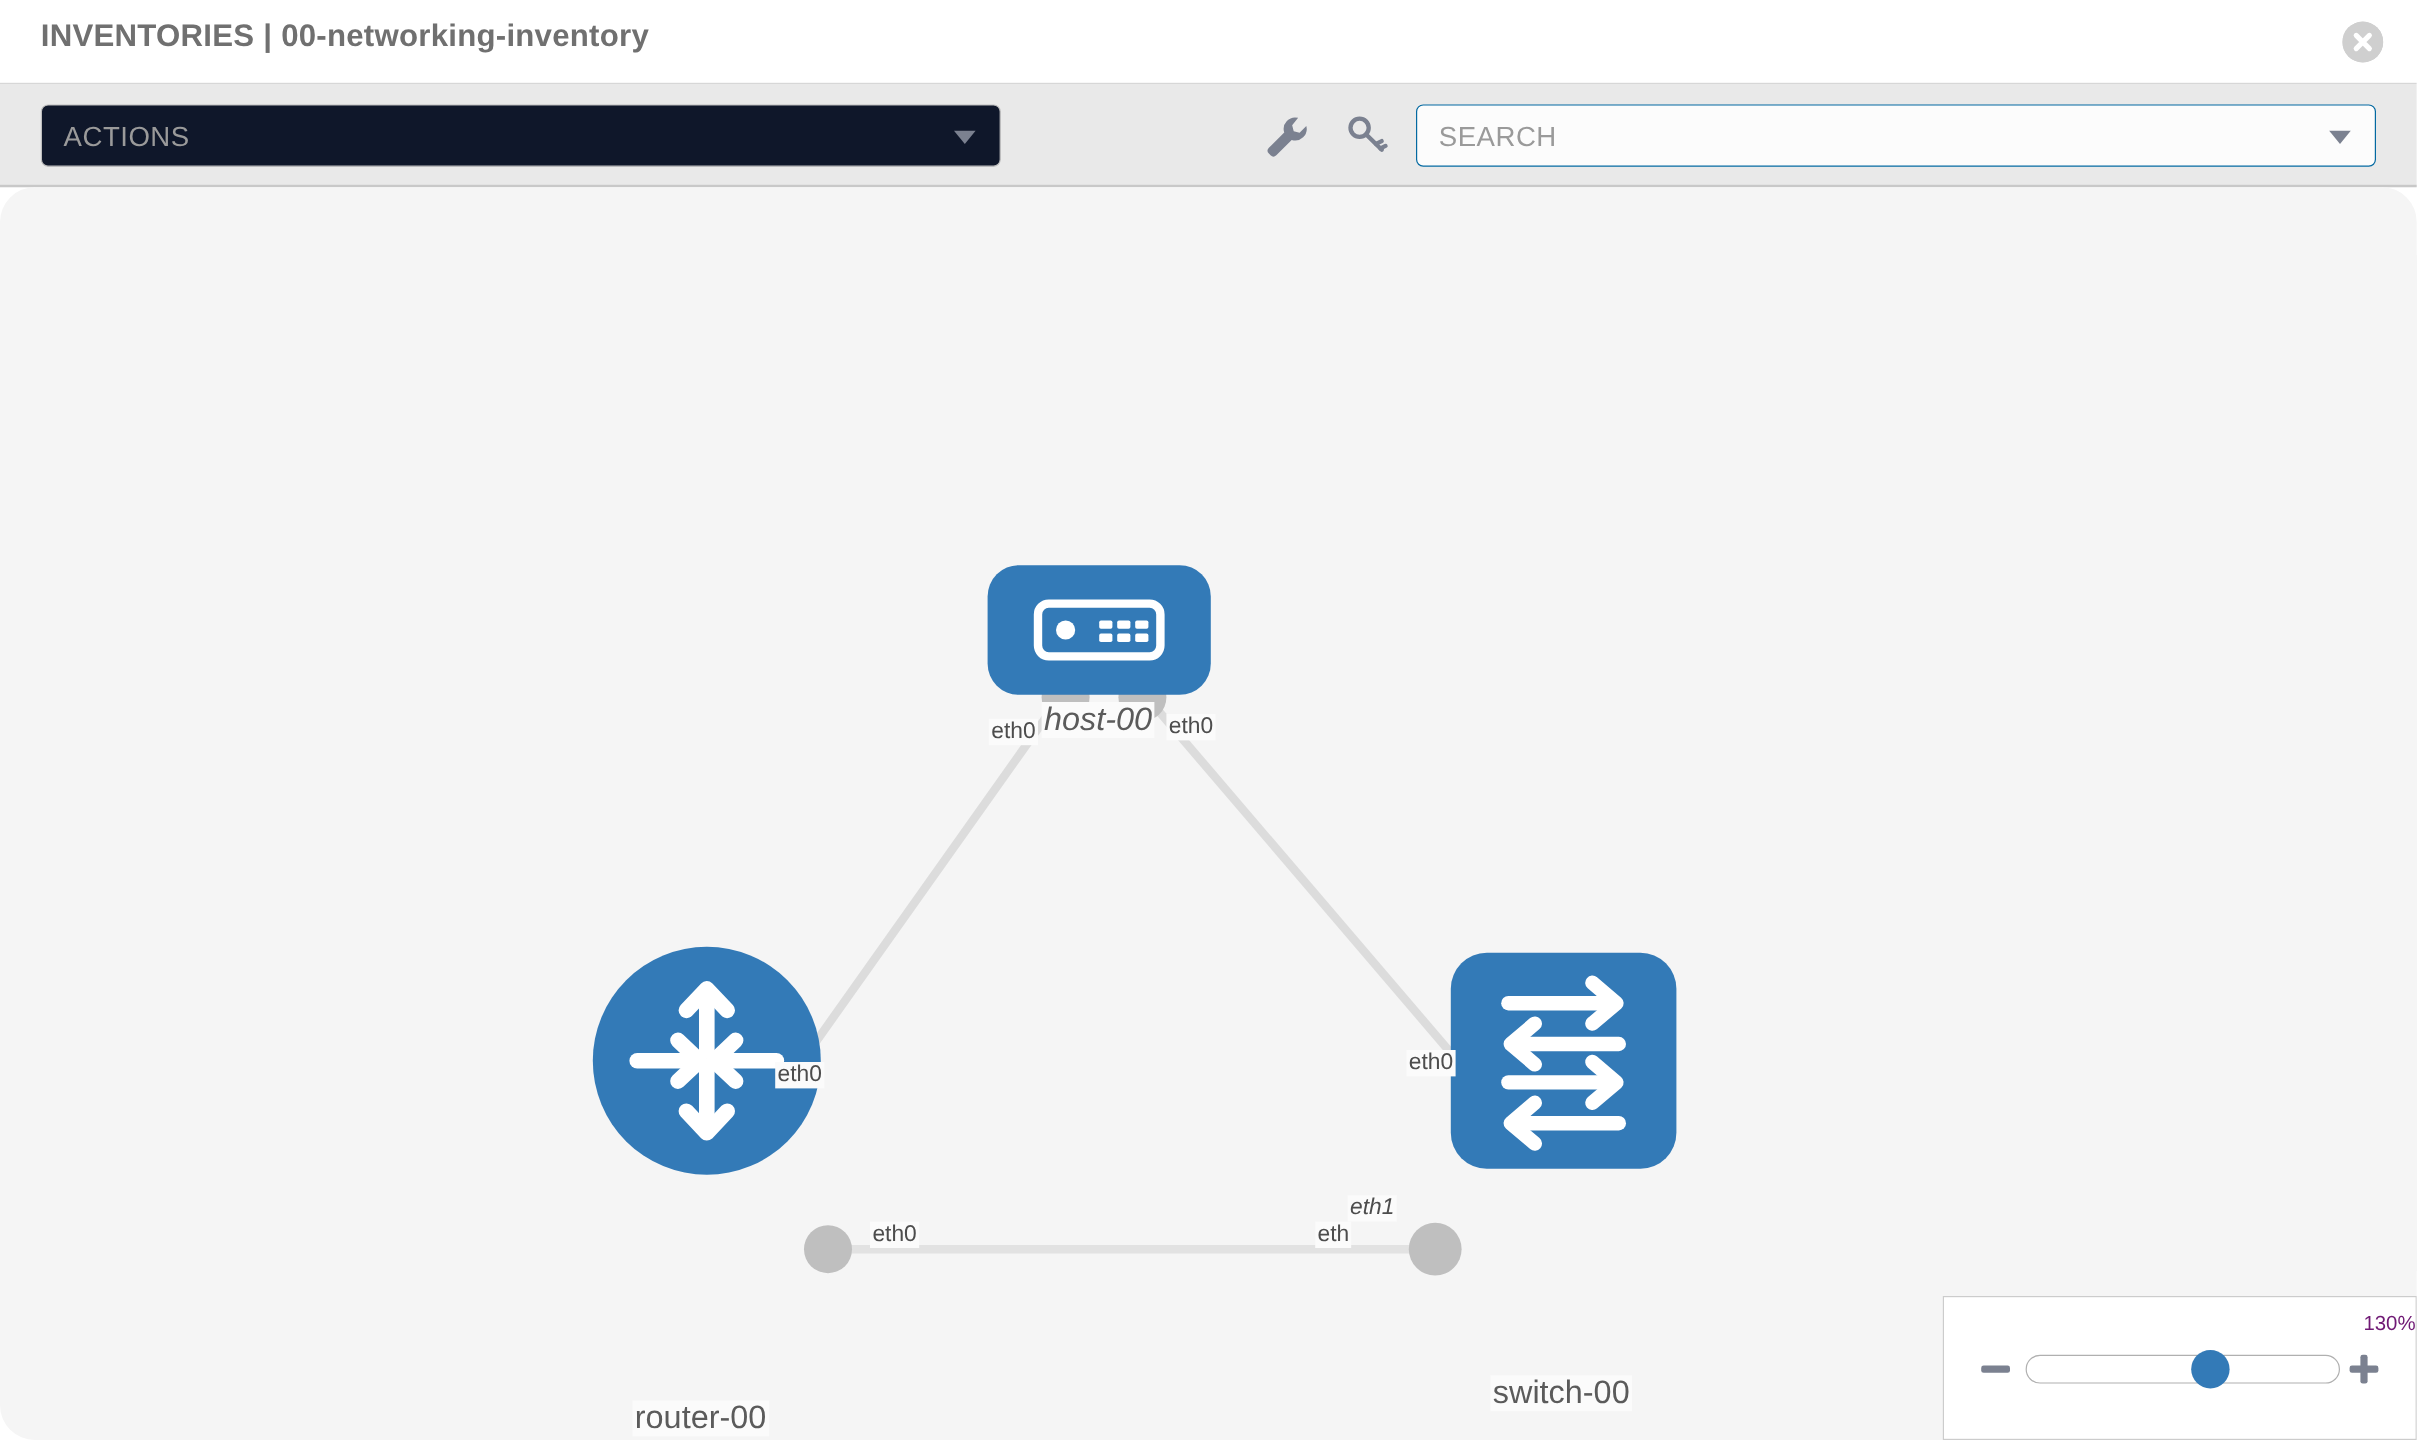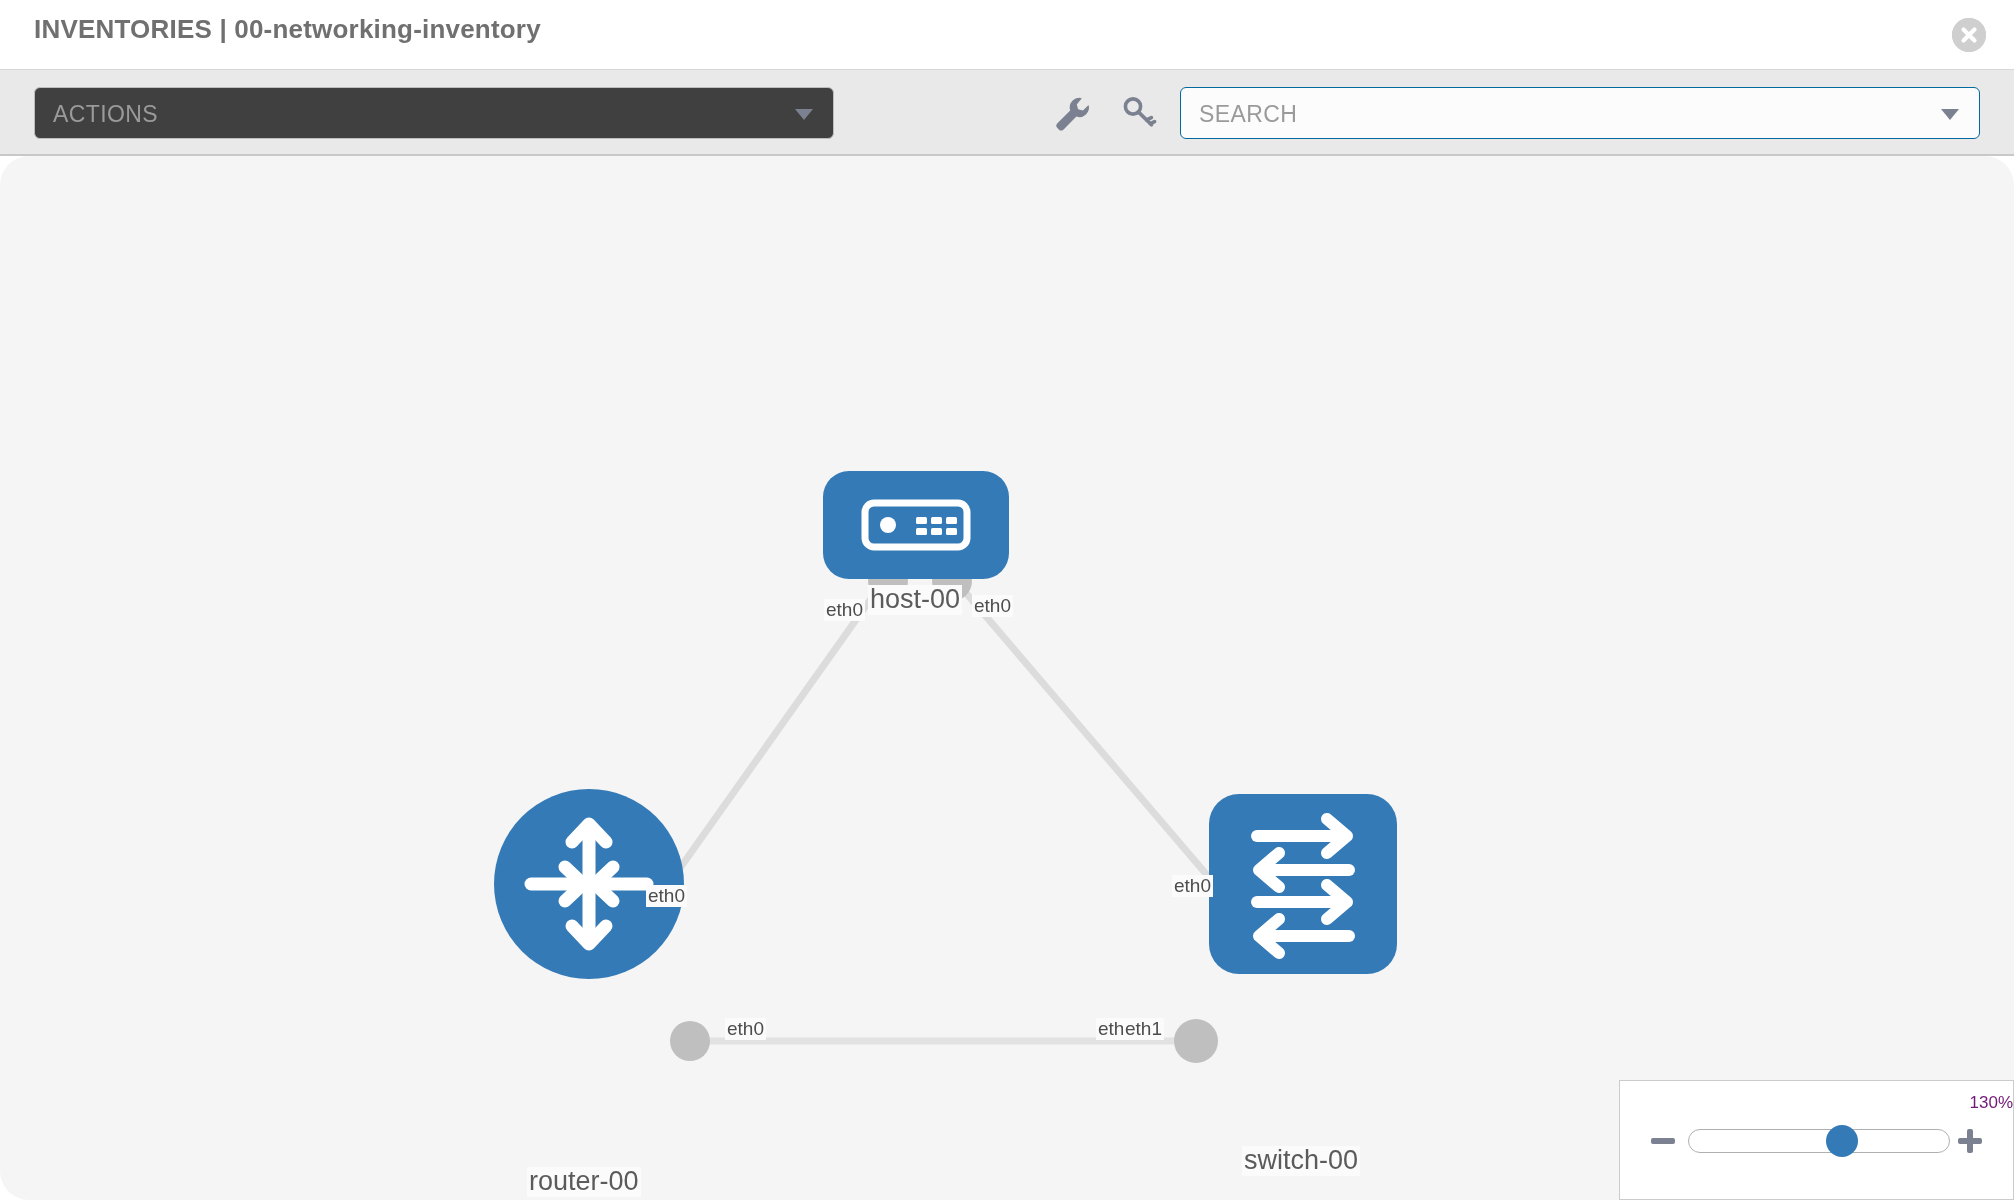--- a/index.html
+++ b/index.html
@@ -58,21 +58,21 @@
     background: #e9e9e9;
     border-bottom: 2px solid #c8c8c8;
     box-sizing: border-box;
   }
   .actions-select {
     position: absolute;
     left: 34px;
     top: 17px;
     width: 800px;
     height: 52px;
-    background: #404040;
+    background: #0f172a;
     border: 1px solid #bdbdbd;
     border-radius: 6px;
     box-sizing: border-box;
     cursor: pointer;
   }
   .actions-select .label {
     position: absolute;
     left: 18px;
     top: 13px;
     font-size: 23px;
@@ -328,23 +328,23 @@
         </g>
       </g>
     </svg>
 
     <div class="iface-label" style="left:824px; top:443px;">eth0</div>
     <div class="iface-label" style="left:972px; top:439px;">eth0</div>
     <div class="iface-label" style="left:646px; top:729px;">eth0</div>
     <div class="iface-label" style="left:1172px; top:719px;">eth0</div>
     <div class="iface-label" style="left:725px; top:862px;">eth0</div>
     <div class="iface-label" style="left:1096px; top:862px;">eth</div>
-    <div class="iface-label" style="left:1123px; top:862px;">eth1</div>
-
-    <div class="node-label" style="left:868px; top:429px;">host-00</div>
+    <div class="iface-label" style="left:1123px; top:840px;font-style:italic;">eth1</div>
+
+    <div class="node-label" style="left:868px; top:429px;font-style:italic;">host-00</div>
     <div class="node-label" style="left:527px; top:990px;margin-top:21px;">router-00</div>
     <div class="node-label" style="left:1242px; top:990px;">switch-00</div>
   </div>
 
   <div class="zoom-panel">
     <div class="zoom-value">130%</div>
 
     <div class="zoom-minus">
       <svg width="30" height="30" viewBox="0 0 30 30">
         <rect x="3" y="12" width="24" height="6" rx="2" fill="#7b8190"></rect>

